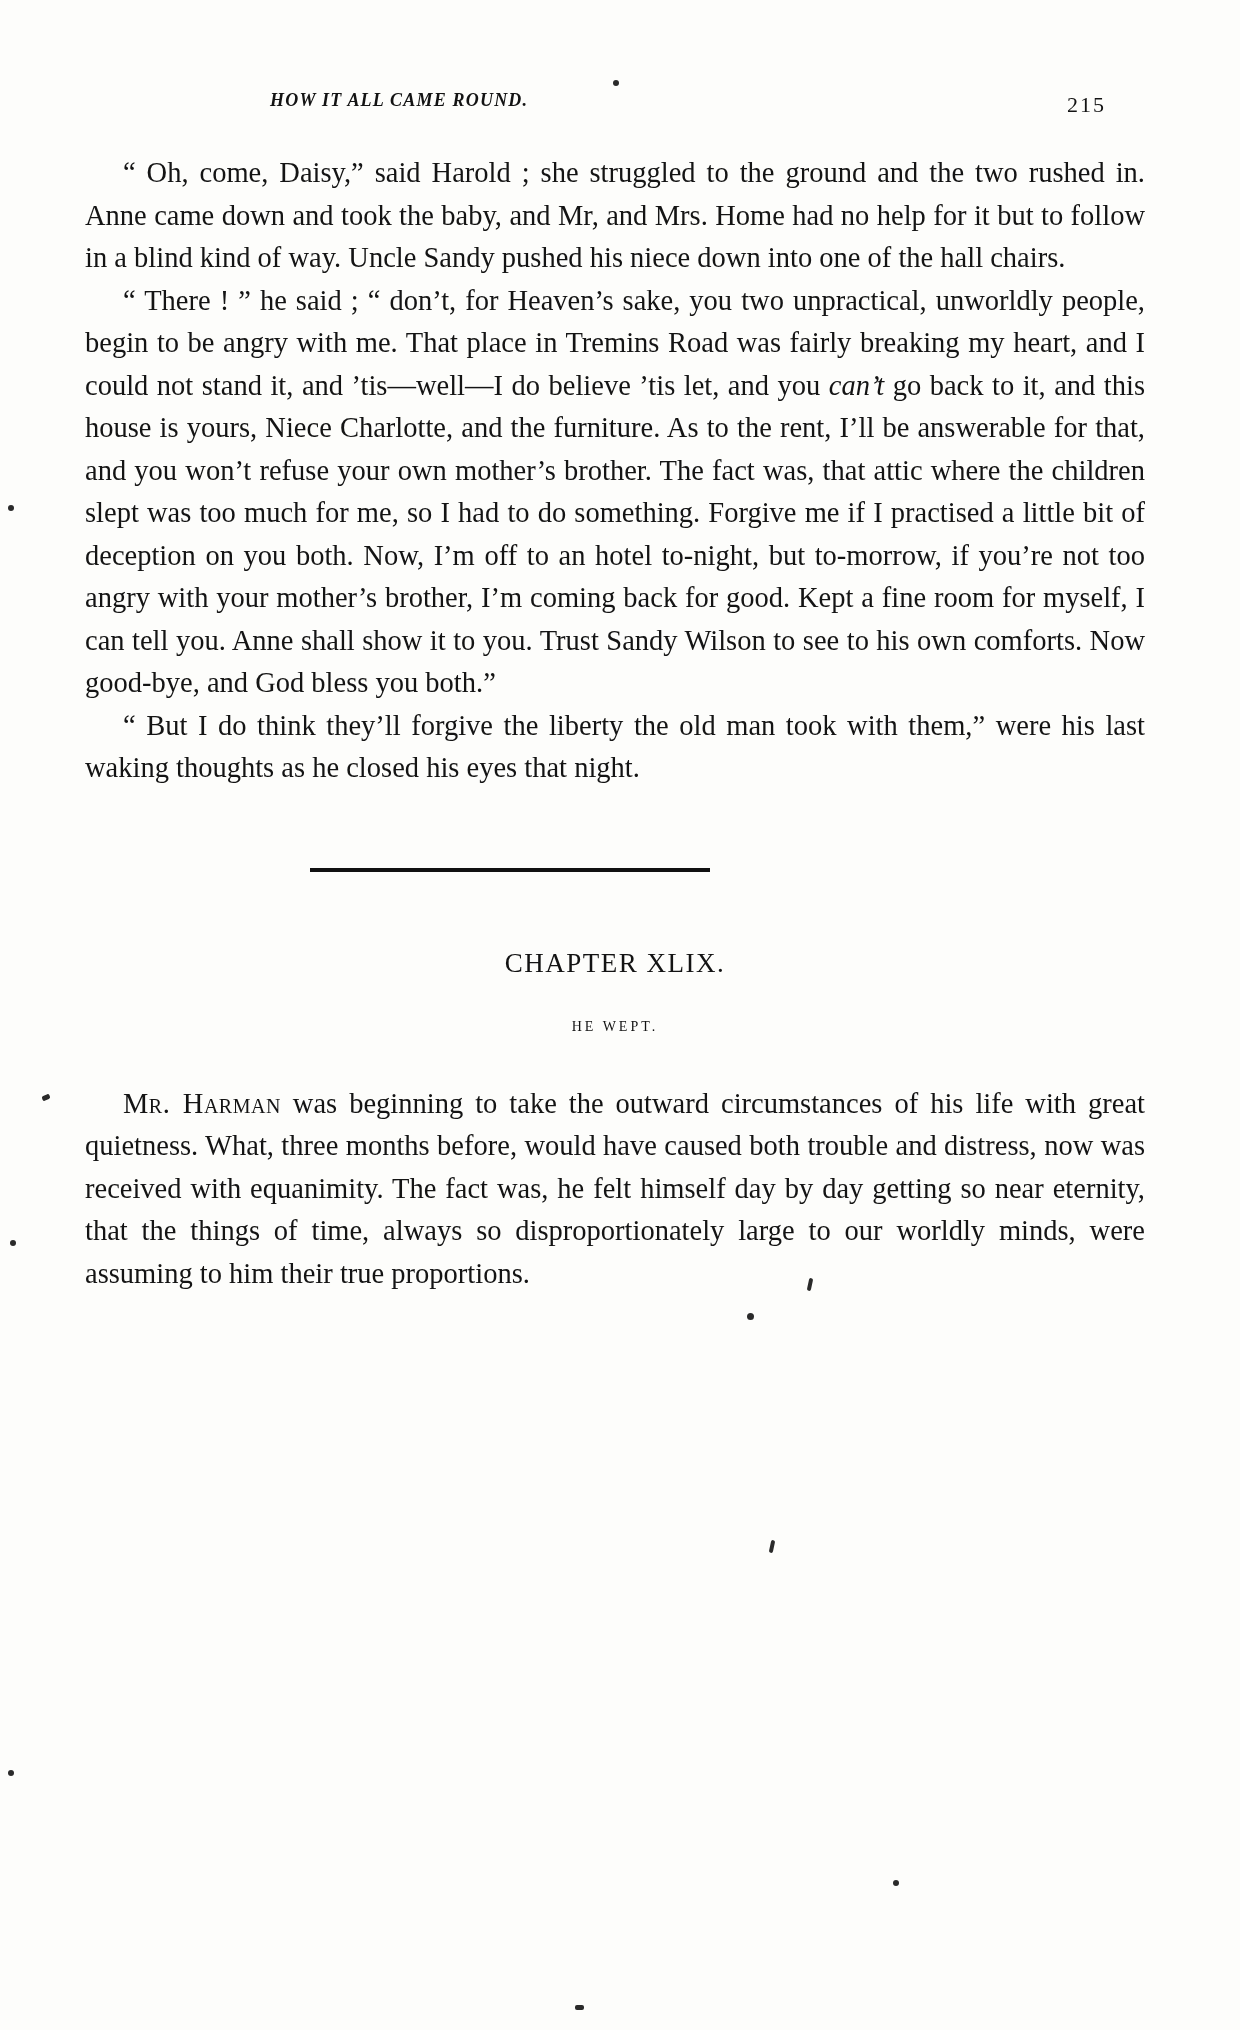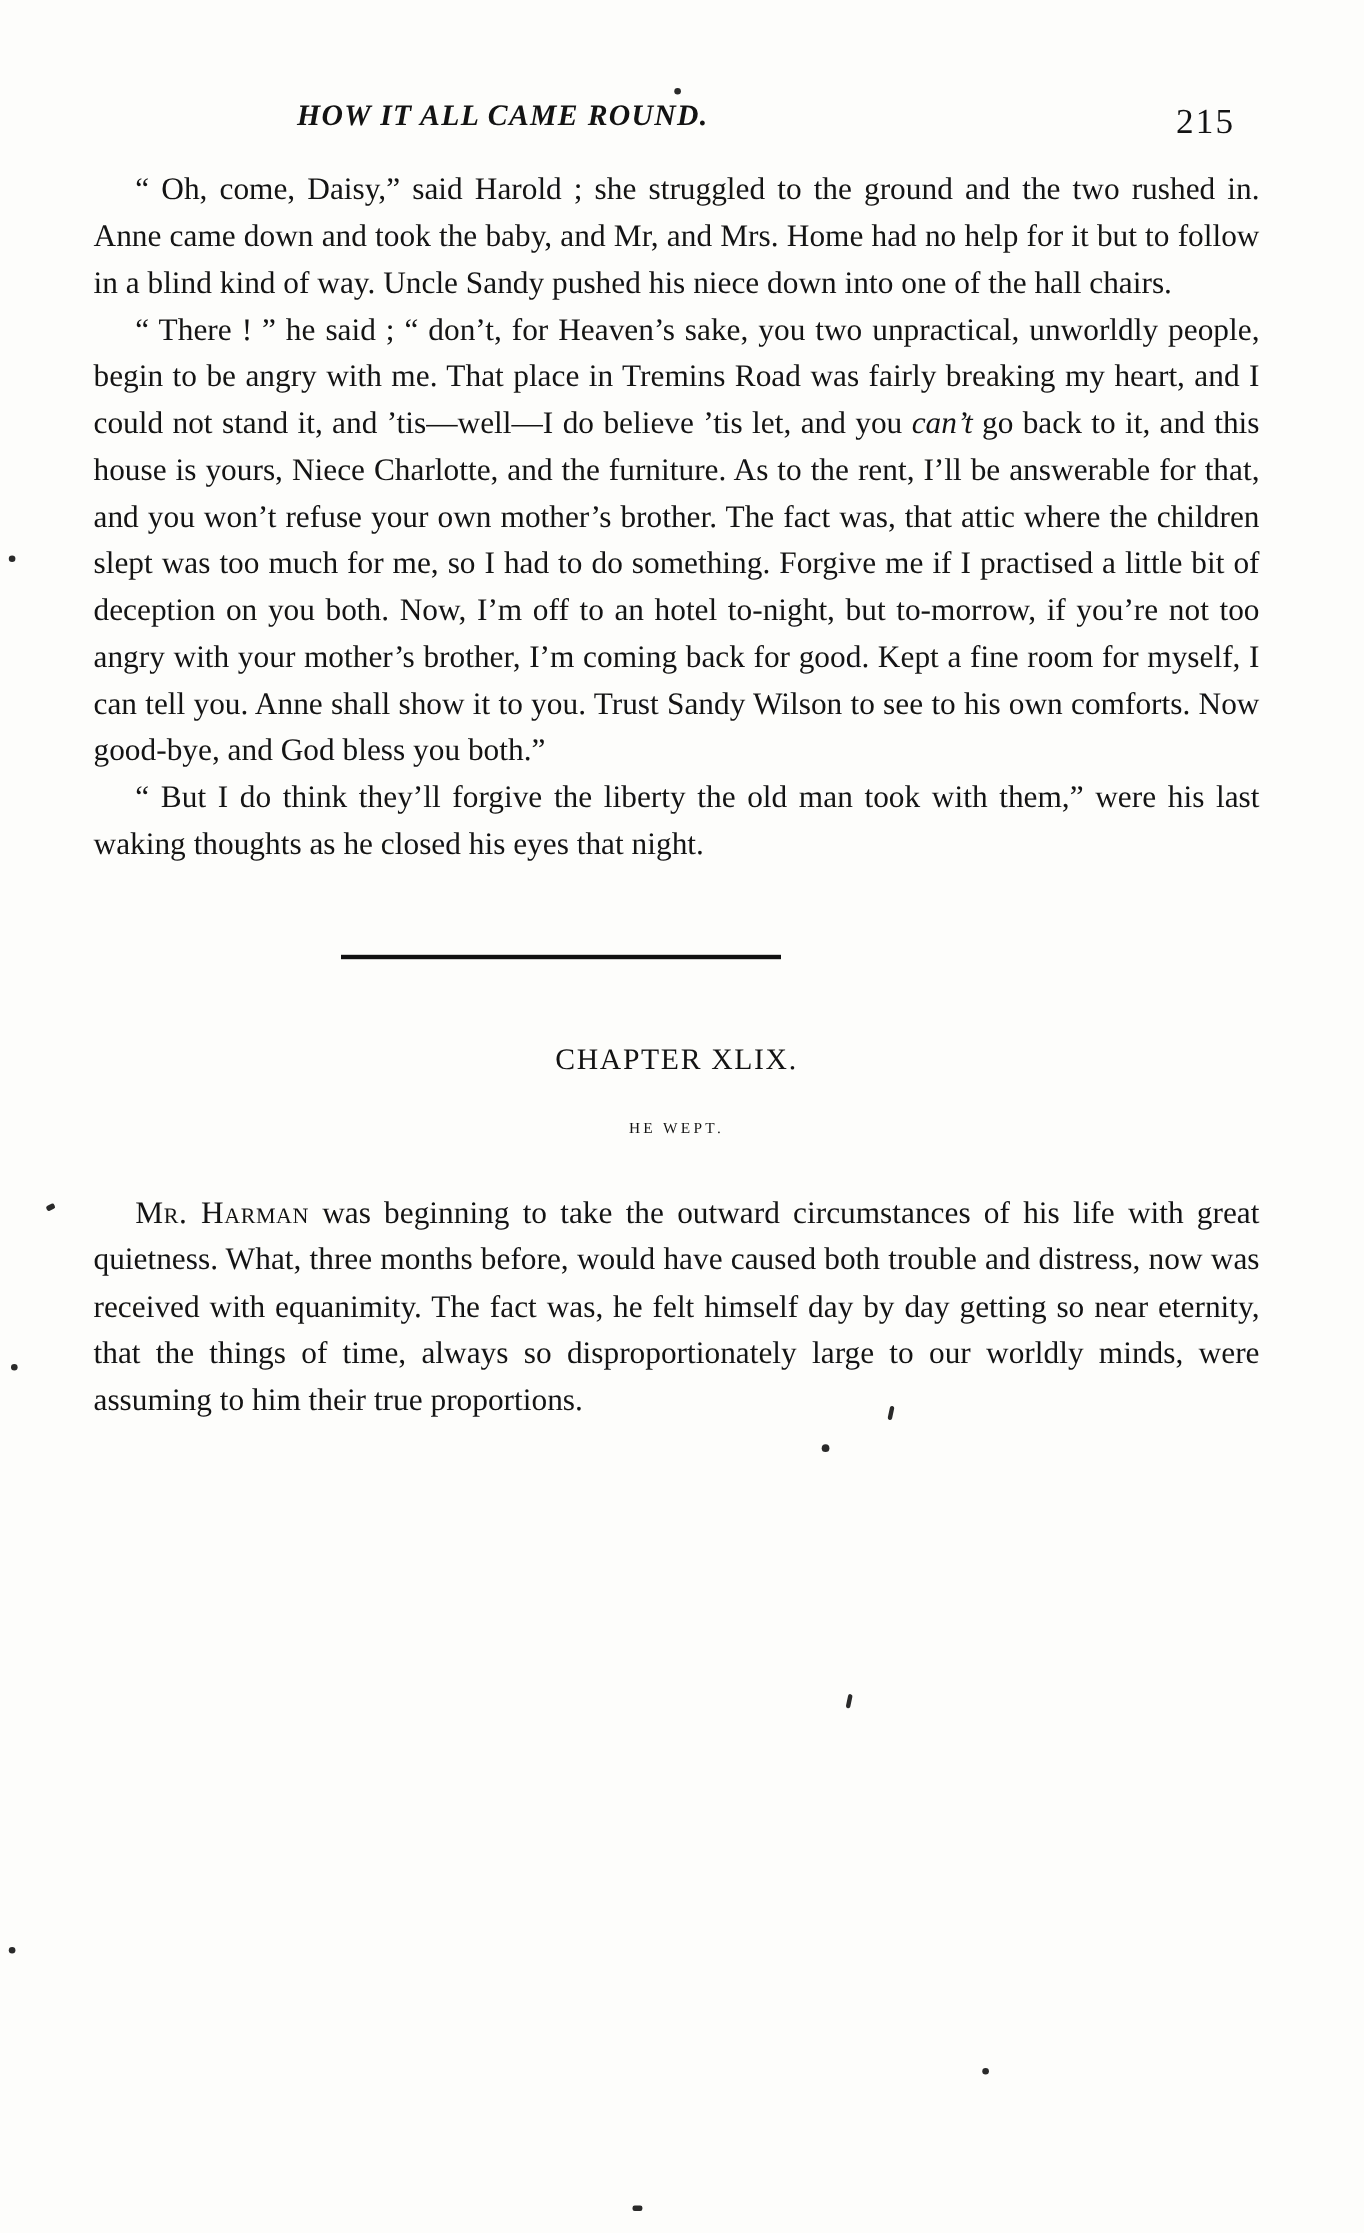--- a/index.html
+++ b/index.html
@@ -33,30 +33,30 @@
     position: relative;
     height: 52px;
     margin-bottom: 10px;
   }
   .runhead-title {
     position: absolute;
     left: 185px;
     top: 0;
     font-style: italic;
     font-weight: bold;
-    font-size: 27px;
+    font-size: 18px;
     letter-spacing: 1.2px;
     color: #131313;
     font-family: Liberation Serif, serif;
   }
   .runhead-page {
     position: absolute;
-    right: 22px;
+    right: 39px;
     top: 2px;
-    font-size: 32px;
+    font-size: 22px;
     letter-spacing: 2px;
     color: #131313;
   }
   .body-text {
     font-size: 28.5px;
     line-height: 42.5px;
     text-align: justify;
     color: #141414;
   }
   .body-text p {

